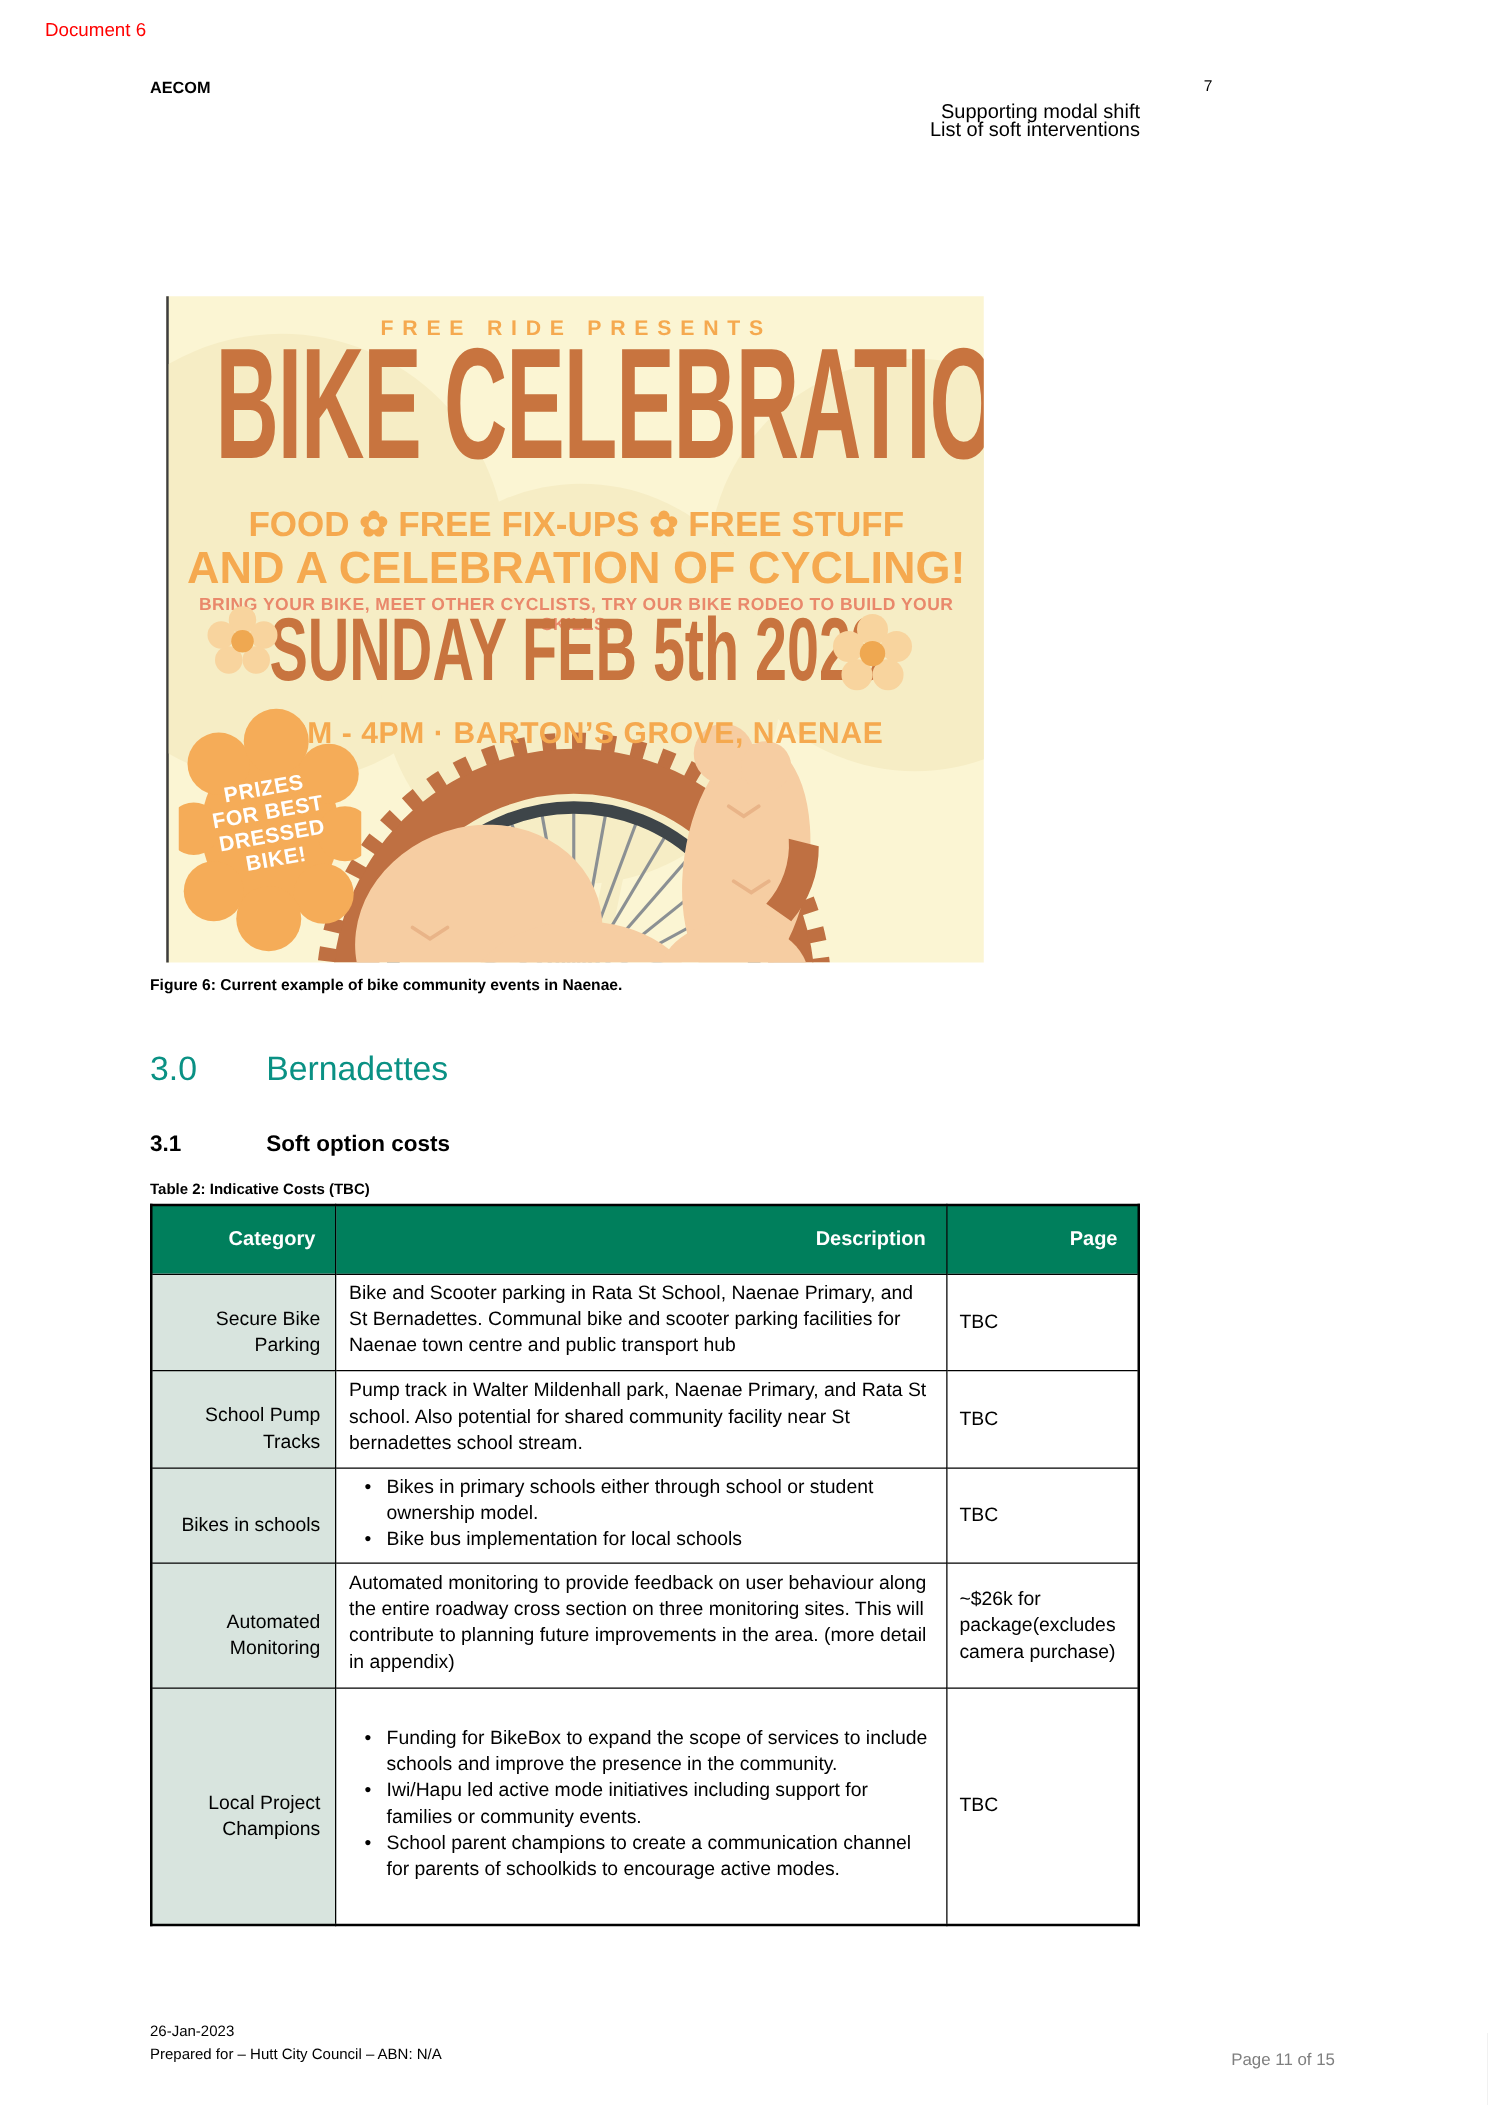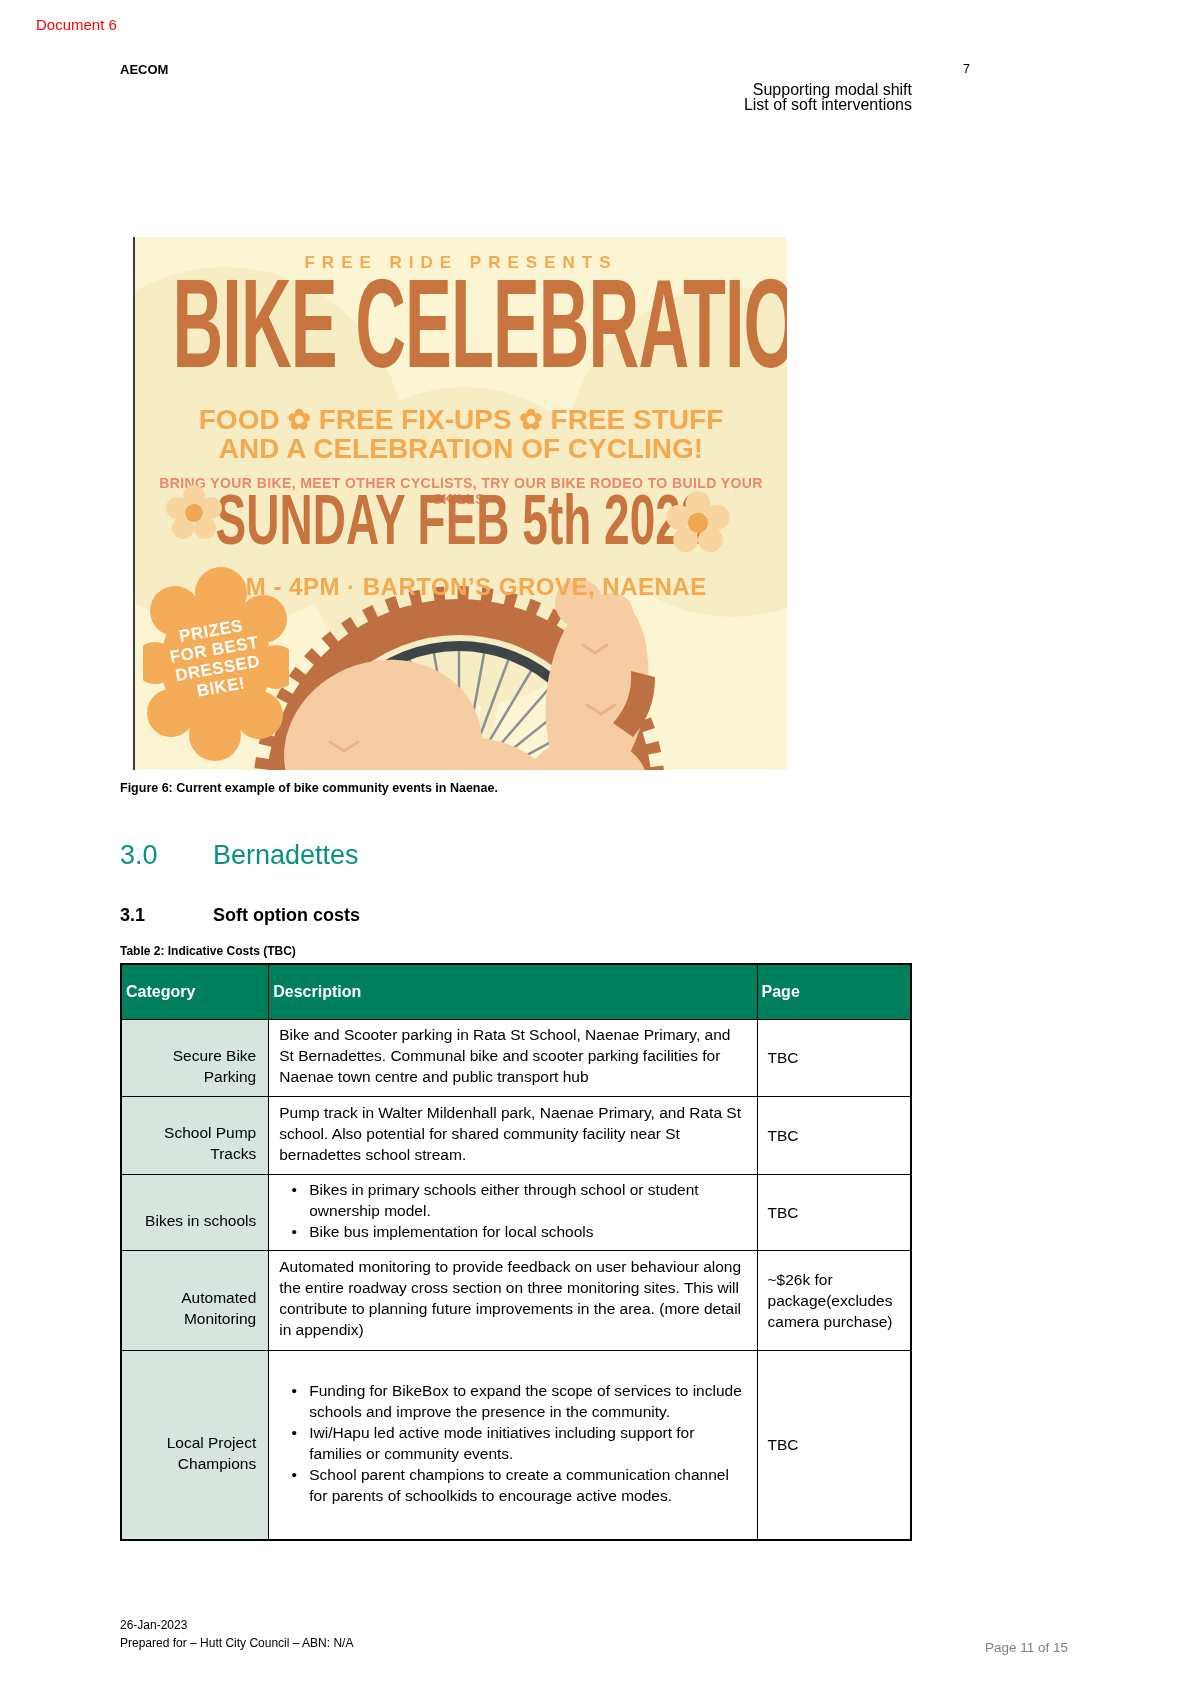--- a/index.html
+++ b/index.html
@@ -23,21 +23,21 @@
   .poster .bgdot { position:absolute; border-radius:50%; background:var(--poster-pale); }
   .bgdot.a { left:-90px;  top:30px;  width:360px; height:360px; }
   .bgdot.b { right:-110px; top:50px; width:330px; height:330px; }
   .bgdot.c { left:170px; top:150px; width:320px; height:320px; }
   .poster-layer { position:absolute; left:0; width:100%; text-align:center; z-index:2; }
   .presents { top:16px; font-size:17px; font-weight:bold; letter-spacing:7px; color:var(--poster-orange); }
   .big-title { top:30px; height:122px; font-size:78px; font-weight:800; color:var(--poster-terracotta);
                letter-spacing:-1px; white-space:nowrap; }
   .big-title .stretch { display:inline-block; transform:scaleY(1.62) scaleX(0.9); transform-origin:50% 30%; }
   .sub1 { top:166px; font-size:28px; font-weight:800; color:var(--poster-orange); letter-spacing:0px; }
-  .sub2 { top:196px; font-size:28px; font-weight:800; color:var(--poster-orange); }
+  .sub2 { top:196px; font-size:36px; font-weight:800; color:var(--poster-orange); }
   .tagline { top:238px; font-size:14px; font-weight:bold; color:var(--poster-coral); letter-spacing:0.4px; }
   .event-date { top:252px; height:84px; font-size:46px; font-weight:800; color:var(--poster-terracotta); white-space:nowrap; }
   .event-date .stretch { display:inline-block; transform:scaleY(1.55); transform-origin:50% 40%; }
   .event-time { top:336px; font-size:24px; font-weight:800; color:var(--poster-orange); letter-spacing:0.5px; }
   .wheel-svg { position:absolute; inset:0; z-index:1; }
   .flower { position:absolute; z-index:2; }
   .flower.left  { left:28px;  top:246px; }
   .flower.right { left:528px; top:252px; }
   .badge { position:absolute; left:8px; top:326px; width:146px; height:200px; z-index:3; }
   .badge svg { position:absolute; inset:0; }
@@ -52,22 +52,22 @@
   .h1-title { position:absolute; left:213px; top:840px; font-size:27px; color:var(--heading-teal); }
   .h2-num   { position:absolute; left:120px; top:905px; font-size:18px; font-weight:bold; }
   .h2-title { position:absolute; left:213px; top:905px; font-size:18px; font-weight:bold; }
   .tbl-caption { position:absolute; left:120px; top:944px; font-size:12px; font-weight:bold; }
 
   
   table.costs { position:absolute; left:120px; top:963px; width:792px; border-collapse:collapse;
                 border:2px solid var(--border-black); font-size:15.5px; }
   table.costs th, table.costs td { border:1.5px solid var(--border-black); vertical-align:middle; }
   table.costs th {
-    background:var(--table-header-green); color:#fff; text-align:left; font-weight:bold;
-    height:55px; padding:0 4px; font-size:16px;
+    background:var(--table-header-green); color:#fff; text-align:right; font-weight:bold;
+    height:55px; padding:0 16px; font-size:16px;
   }
   td.cat  { background:var(--category-cell-bg); text-align:right; padding:24px 12px 8px 8px; line-height:21px; width:148px; }
   td.desc { padding:4px 12px 8px 10px; line-height:21px; width:490px; }
   td.cost { padding:8px 10px; line-height:21px; width:154px; }
   td.desc .bullet { display:flex; }
   td.desc .marker { width:30px; flex:0 0 30px; text-align:center; }
   td.desc .btext  { flex:1; }
   tr.r1 td { height:77px; } tr.r2 td { height:78px; } tr.r3 td { height:73px; }
   tr.r4 td { height:100px; } tr.r5 td { height:190px; }
 

